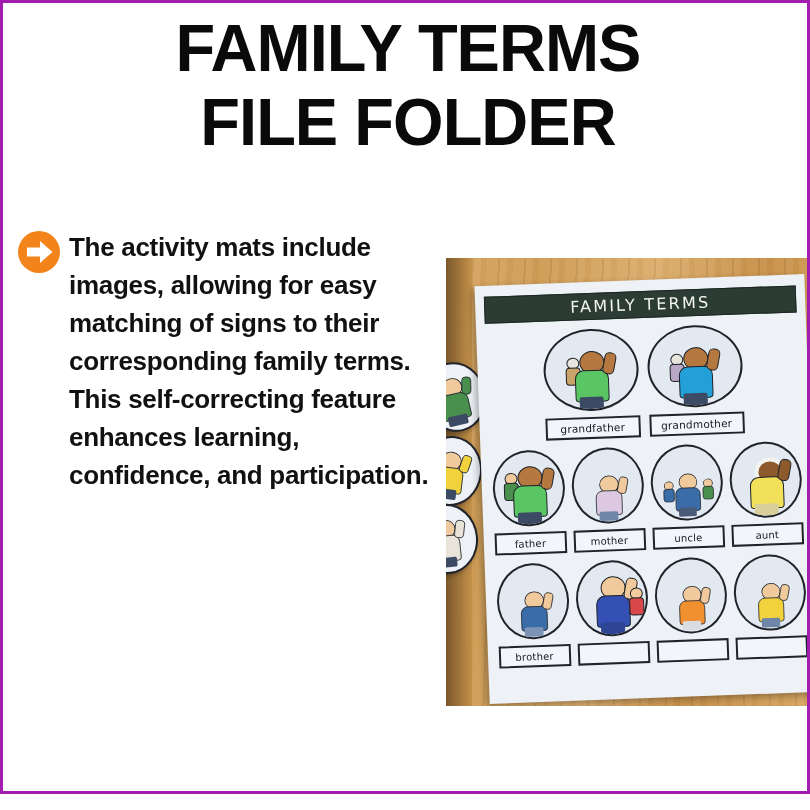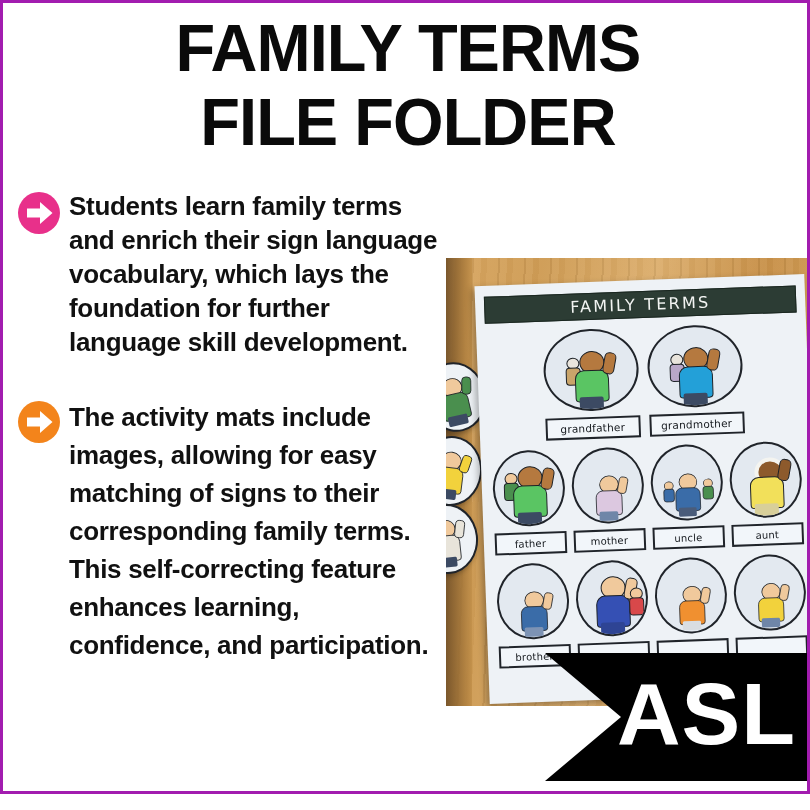--- a/index.html
+++ b/index.html
@@ -268,29 +268,20 @@
 
 <div class="canvas">
 
   <div class="title-block">
     <div class="title-line">FAMILY TERMS</div>
     <div class="title-line">FILE FOLDER</div>
   </div>
 
   <div class="bullets">
 
-    <div class="bullet">
-      <div class="bullet-icon">
-        <svg width="44" height="44" viewBox="0 0 44 44" aria-hidden="true">
-          <circle cx="22" cy="22" r="21" fill="#e8308a"></circle>
-          <path d="M10 17.5 H23 V11 L35.5 22 L23 33 V26.5 H10 Z" fill="#ffffff"></path>
-        </svg>
-      </div>
-      <div class="bullet-text">Students learn family terms and enrich their sign language vocabulary, which lays the foundation for further language skill development.</div>
-    </div>
 
     <div class="bullet">
       <div class="bullet-icon">
         <svg width="44" height="44" viewBox="0 0 44 44" aria-hidden="true">
           <circle cx="22" cy="22" r="21" fill="#f3841b"></circle>
           <path d="M10 17.5 H23 V11 L35.5 22 L23 33 V26.5 H10 Z" fill="#ffffff"></path>
         </svg>
       </div>
       <div class="bullet-text second">The activity mats include images, allowing for easy matching of signs to their corresponding family terms. This self-correcting feature enhances learning, confidence, and participation.</div>
     </div>
@@ -492,20 +483,14 @@
             <div class="label">
               <span></span>
             </div>
           </div>
         </div>
 
       </div>
     </div>
   </div>
 
-  <div class="asl-banner">
-    <svg width="307" height="165" viewBox="0 0 307 165" aria-hidden="true">
-      <polygon points="42,30 307,30 307,158 42,158 118,94" fill="#000000"></polygon>
-    </svg>
-    <div class="asl-text">ASL</div>
-  </div>
 
 </div>
 
 </body></html>

